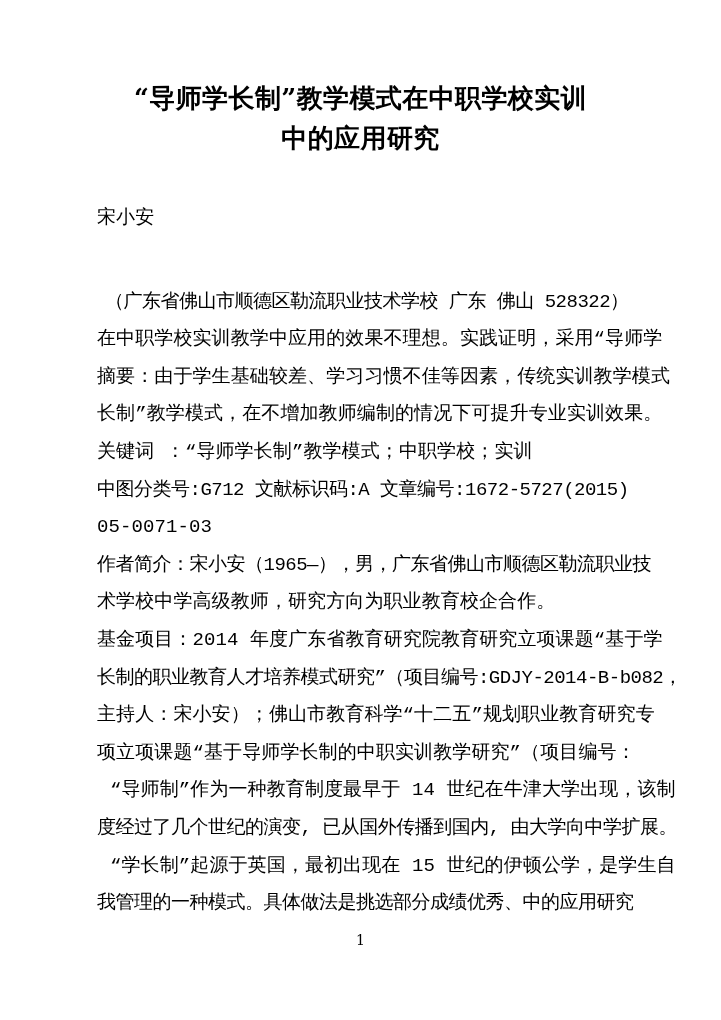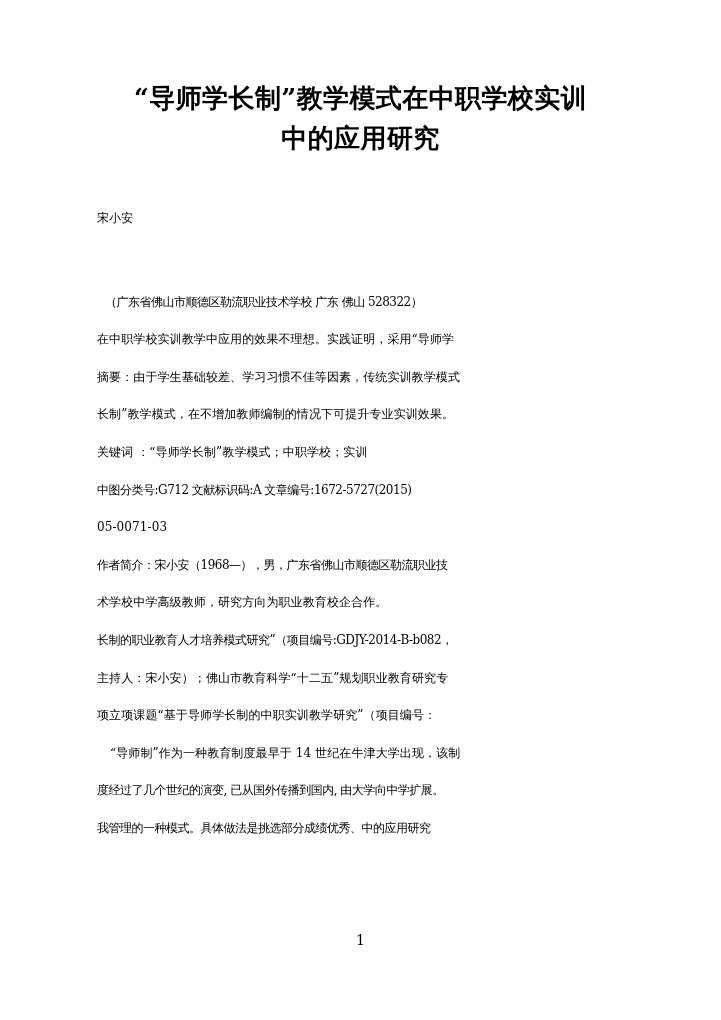--- a/index.html
+++ b/index.html
@@ -43,24 +43,25 @@
 
   
   .content {
     position: absolute;
     left: 97px;
     top: 200px;
     width: 527px;
   }
 
   .line {
-    font-size: 12px;
+    font-size: 19px;
     line-height: 37.6px;
     letter-spacing: 0.1px;
     white-space: nowrap;
+    font-family: Liberation Mono, monospace;
   }
   .line.indent1 {
     padding-left: 8px;
     margin-top: 46px;
   }
   .line.indent-first {
     padding-left: 13px;
   }
   .line.narrow {
     letter-spacing: -0.5px;
@@ -95,28 +96,30 @@
 
     <div class="line">在中职学校实训教学中应用的效果不理想。实践证明，采用“导师学</div>
     <div class="line">摘要：由于学生基础较差、学习习惯不佳等因素，传统实训教学模式</div>
     <div class="line">长制”教学模式，在不增加教师编制的情况下可提升专业实训效果。</div>
 
     <div class="line">关键词    ：“导师学长制”教学模式；中职学校；实训</div>
 
     <div class="line narrow">中图分类号:G712     文献标识码:A    文章编号:1672-5727(2015)</div>
     <div class="line">05-0071-03</div>
 
-    <div class="line narrow">作者简介：宋小安（1968—），男，广东省佛山市顺德区勒流职业技</div>
+    <div class="line narrow">作者简介：宋小安（1965—），男，广东省佛山市顺德区勒流职业技</div>
     <div class="line">术学校中学高级教师，研究方向为职业教育校企合作。</div>
 
+    <div class="line">基金项目：2014 年度广东省教育研究院教育研究立项课题“基于学</div>
     <div class="line narrow">长制的职业教育人才培养模式研究”（项目编号:GDJY-2014-B-b082，</div>
     <div class="line">主持人：宋小安）；佛山市教育科学“十二五”规划职业教育研究专</div>
     <div class="line">项立项课题“基于导师学长制的中职实训教学研究”（项目编号：</div>
 
     <div class="line indent-first">“导师制”作为一种教育制度最早于 14 世纪在牛津大学出现，该制</div>
     <div class="line narrow">度经过了几个世纪的演变, 已从国外传播到国内, 由大学向中学扩展。</div>
+    <div class="line indent-first">“学长制”起源于英国，最初出现在 15 世纪的伊顿公学，是学生自</div>
     <div class="line narrow">我管理的一种模式。具体做法是挑选部分成绩优秀、中的应用研究</div>
 
   </div>
 
   <div class="page-number">1</div>
 
 </div>
 
 </body></html>

